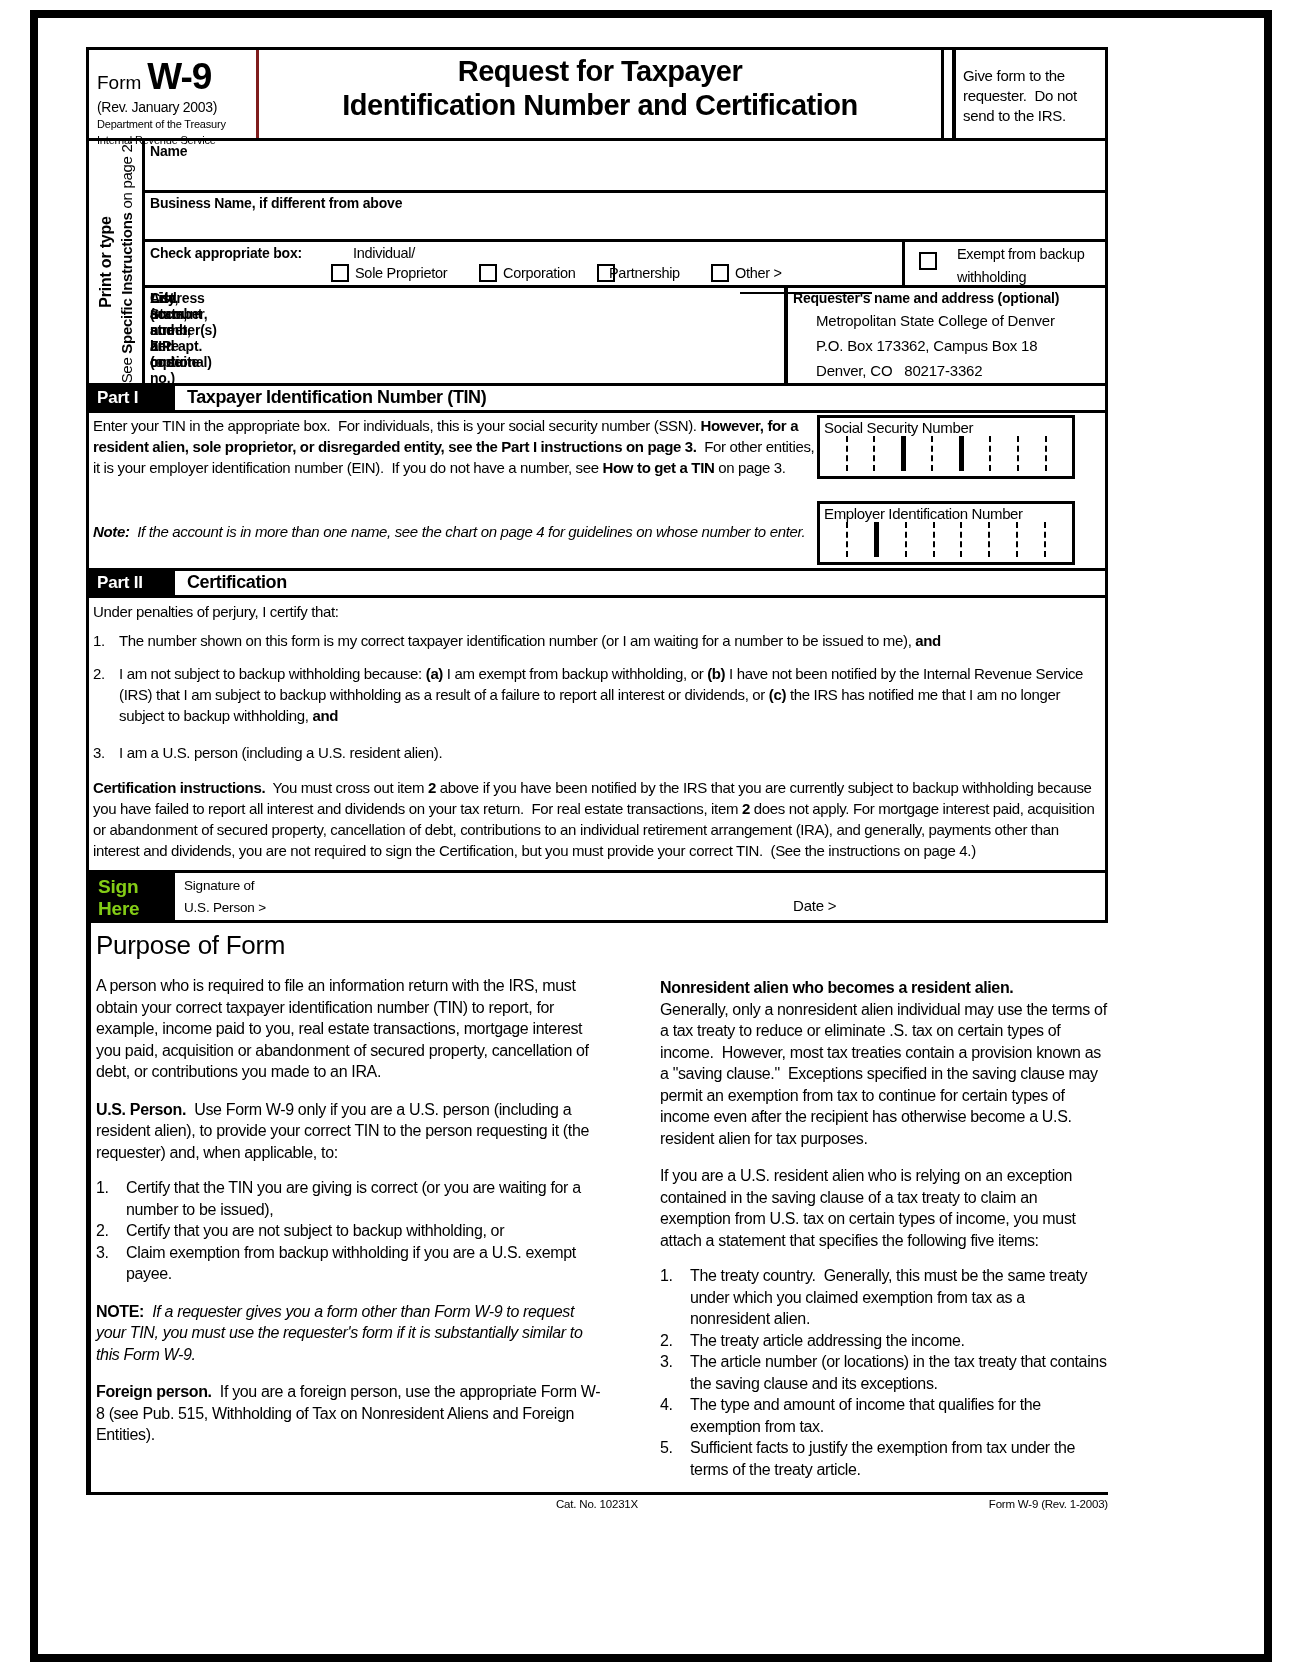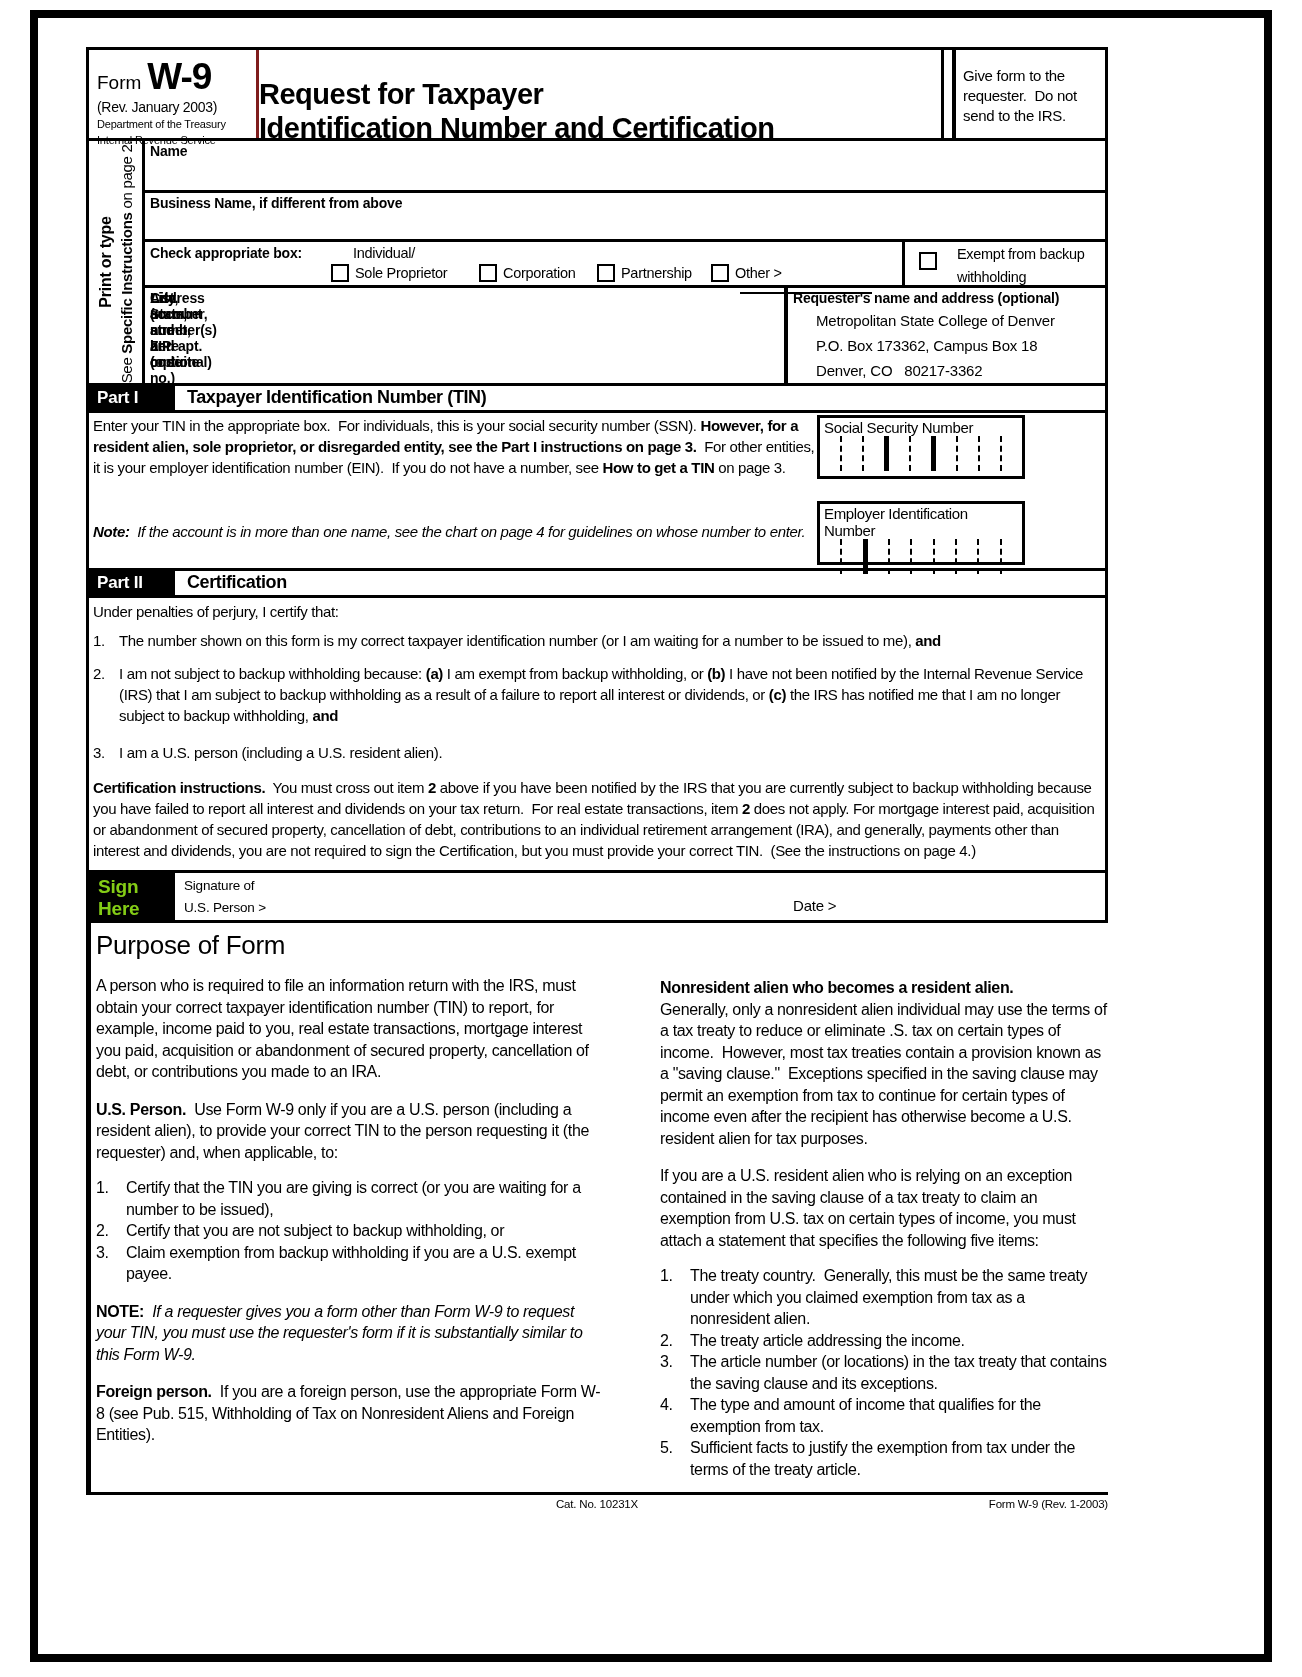--- a/index.html
+++ b/index.html
@@ -17,21 +17,21 @@
   .abs { position:absolute; }
 
   
   .header { display:flex; border:3px solid #000; height:94px; }
   .h-left { width:170px; border-right:3px solid #7f1d1d; padding:6px 6px 0 8px; }
   .h-form-line { display:flex; align-items:baseline; gap:6px; }
   .h-form-word { font-size:19px; }
   .h-form-num { font-size:37px; font-weight:bold; letter-spacing:-1px; }
   .h-rev { font-size:14px; margin-top:1px; letter-spacing:-0.3px; }
   .h-dept { font-size:11px; line-height:13px; margin-top:3px; letter-spacing:-0.2px; }
-  .h-center { flex:1; border-right:3px solid #000; font-weight:bold; font-size:29px; line-height:34px; padding-top:27px; letter-spacing:-0.5px; }
+  .h-center { flex:1; border-right:3px solid #000; text-align:center; font-weight:bold; font-size:29px; line-height:34px; padding-top:4px; letter-spacing:-0.5px; }
   .h-right { width:153px; margin-left:8px; border-left:4px solid #000; padding:16px 2px 0 7px; font-size:15px; line-height:20px; letter-spacing:-0.3px; }
 
   
   .fields { display:flex; border:3px solid #000; border-top:none; }
   .sidebar { width:56px; border-right:3px solid #000; position:relative; }
   .sidebar-rot { position:absolute; width:300px; left:50%; top:50%; transform:translate(-50%,-50%) rotate(-90deg); text-align:center; }
   .sb1 { font-weight:bold; font-size:16px; letter-spacing:-0.2px; }
   .sb2 { font-size:15px; margin-top:3px; letter-spacing:-0.3px; }
   .fields-main { flex:1; display:flex; flex-direction:column; }
   .frow { position:relative; border-bottom:3px solid #000; }
@@ -58,21 +58,21 @@
   
   .pbar { display:flex; border:3px solid #000; border-top:none; height:27px; background:#fff; }
   .pbar-label { width:86px; background:#000; color:#fff; font-weight:bold; font-size:17px; padding:2px 0 0 8px; letter-spacing:-0.2px; }
   .pbar-title { font-weight:bold; font-size:18px; padding:1px 0 0 12px; letter-spacing:-0.4px; }
 
   
   .p1-content { position:relative; border:3px solid #000; border-top:none; height:158px; }
   .txt15 { font-size:15px; letter-spacing:-0.35px; line-height:21px; white-space:pre-wrap; }
   .p1-text { position:absolute; left:4px; top:2px; width:724px; }
   .p1-note { position:absolute; left:4px; top:108px; width:724px; }
-  .tin { position:absolute; border:3px solid #000; background:#fff; left:728px; width:208px; }
+  .tin { position:absolute; border:3px solid #000; background:#fff; left:728px; width:258px; }
   .tin-label { font-size:15px; letter-spacing:-0.35px; padding:1px 0 0 4px; }
   .tin-cells { display:flex; height:35px; }
   .tin-cell { flex:1; border-left:2px dashed #000; }
   .tin-cell.first { border-left:none; }
   .tin-cell.grp { border-left:5px solid #000; }
   .ssn-box { top:2px; height:64px; }
   .ein-box { top:88px; height:64px; }
 
   
   .p2-content { border:3px solid #000; border-top:none; height:275px; padding:3px 8px 0 4px; overflow:hidden; }
@@ -147,21 +147,21 @@
 
       <div class="frow row-check">
         <div class="check-left">
           <span class="lbl" style="left:5px; top:3px;">Check appropriate box:</span>
           <span class="abs ck-txt" style="left:208px; top:3px;">Individual/</span>
           <span class="abs cb" style="left:186px; top:22px;"></span>
           <span class="abs ck-txt" style="left:210px; top:23px;">Sole Proprietor</span>
           <span class="abs cb" style="left:334px; top:22px;"></span>
           <span class="abs ck-txt" style="left:358px; top:23px;">Corporation</span>
           <span class="abs cb" style="left:452px; top:22px;"></span>
-          <span class="abs ck-txt" style="left:476px; top:23px;">Partnership</span>
+          <span class="abs ck-txt" style="left:464px; top:23px;">Partnership</span>
           <span class="abs cb" style="left:566px; top:22px;"></span>
           <span class="abs ck-txt" style="left:590px; top:23px;"><span>Other &gt;</span><span class="other-line"></span></span>
         </div>
         <div class="check-exempt">
           <span class="abs cb" style="left:14px; top:10px;"></span>
           <div class="exempt-txt">
             <div>Exempt from backup</div>
             <div>withholding</div>
           </div>
         </div>

